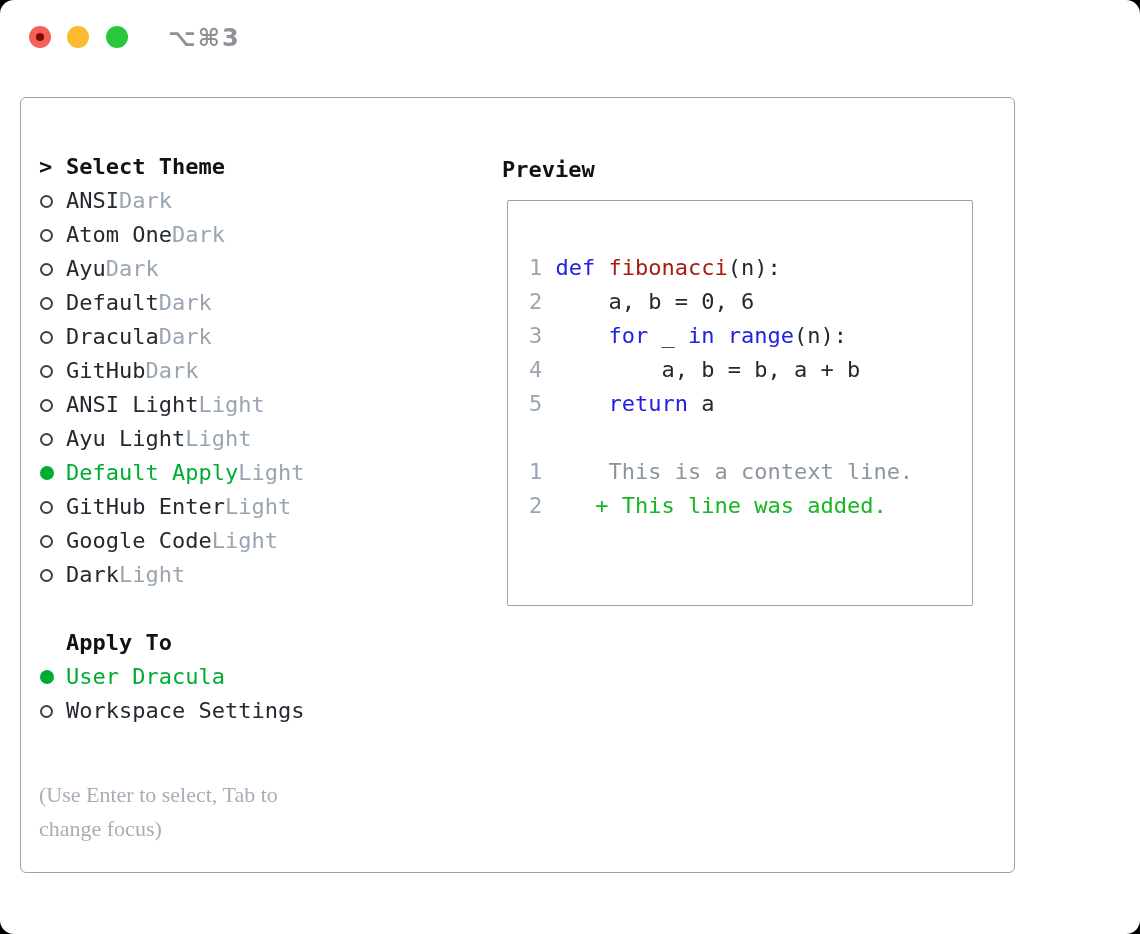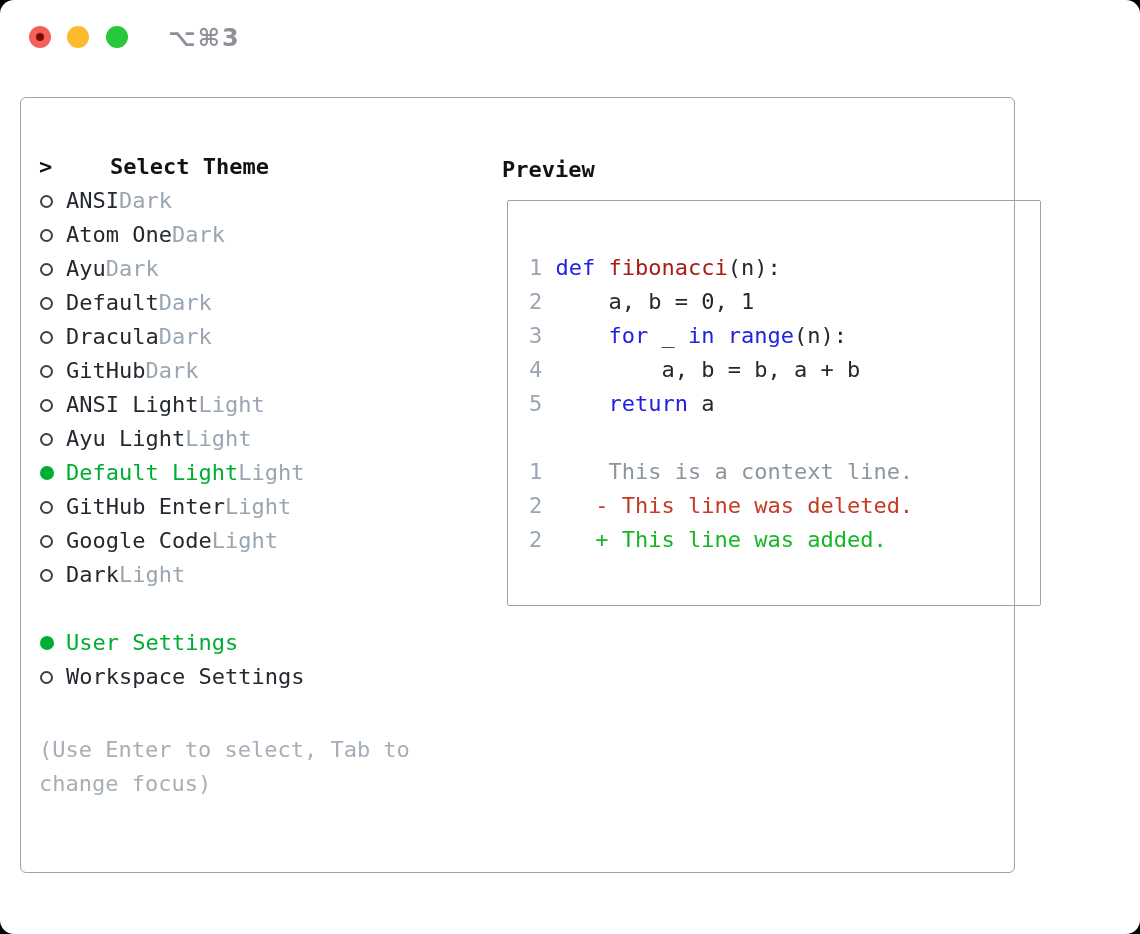--- a/index.html
+++ b/index.html
@@ -43,39 +43,39 @@
   
   .left{
     position:absolute;left:18px;top:52px;width:450px;
     font-size:22px;line-height:34px;color:var(--text);
   }
   .row{display:flex;align-items:center;height:34px;white-space:pre;}
   .marker{
     width:27px;flex:0 0 27px;display:flex;align-items:center;
   }
   .prompt{color:var(--heading);font-weight:700;}
-  .h{font-weight:700;color:var(--heading);margin-left:44px;}
+  .h{font-weight:700;color:var(--heading);}
   .radio{
     width:13px;height:13px;border-radius:50%;
     border:2px solid #3b4046;box-sizing:border-box;margin-left:1px;
   }
   .radio.sel{border:none;background:var(--selected-green);width:14px;height:14px;}
   .item-name{color:var(--text);}
   .item-name.sel{color:var(--selected-green);}
   .item-variant{color:var(--muted);}
   .spacer{height:34px;}
-  .hint{color:var(--hint);margin-top:5px;}
+  .hint{color:var(--hint);margin-top:16px;font-family:Liberation Serif, serif;}
   .hint div{height:34px;line-height:34px;white-space:pre;}
   
   .preview-title{
     position:absolute;left:481px;top:55px;font-size:22px;font-weight:700;
     color:var(--heading);line-height:34px;text-align:right;
   }
   .preview-box{
-    position:absolute;left:486px;top:102px;width:534px;height:406px;
+    position:absolute;left:486px;top:102px;width:466px;height:406px;
     border:1.5px solid var(--panel-border);border-radius:2px;box-sizing:border-box;
     padding:50px 0 0 21px;overflow:hidden;
   }
   .code-line{
     height:34px;line-height:34px;font-size:22px;white-space:pre;color:var(--text);
   }
   .lnum{color:var(--muted);}
   .tok-keyword{color:var(--keyword-blue);}
   .tok-function{color:var(--function-red);}
   .tok-context{color:var(--context-gray);text-align:right;}
@@ -106,50 +106,53 @@
 
       <div id="theme-list">
           <div class="row"><span class="marker"><span class="radio"></span></span><span class="item-name">ANSI</span> <span class="item-variant">Dark</span></div>
           <div class="row"><span class="marker"><span class="radio"></span></span><span class="item-name">Atom One</span> <span class="item-variant">Dark</span></div>
           <div class="row"><span class="marker"><span class="radio"></span></span><span class="item-name">Ayu</span> <span class="item-variant">Dark</span></div>
           <div class="row"><span class="marker"><span class="radio"></span></span><span class="item-name">Default</span> <span class="item-variant">Dark</span></div>
           <div class="row"><span class="marker"><span class="radio"></span></span><span class="item-name">Dracula</span> <span class="item-variant">Dark</span></div>
           <div class="row"><span class="marker"><span class="radio"></span></span><span class="item-name">GitHub</span> <span class="item-variant">Dark</span></div>
           <div class="row"><span class="marker"><span class="radio"></span></span><span class="item-name">ANSI Light</span> <span class="item-variant">Light</span></div>
           <div class="row"><span class="marker"><span class="radio"></span></span><span class="item-name">Ayu Light</span> <span class="item-variant">Light</span></div>
-          <div class="row"><span class="marker"><span class="radio sel"></span></span><span class="item-name sel">Default Light</span> <span class="item-variant">Light</span></div>
+          <div class="row"><span class="marker"><span class="radio sel"></span></span><span class="item-name sel">Default Apply</span> <span class="item-variant">Light</span></div>
           <div class="row"><span class="marker"><span class="radio"></span></span><span class="item-name">GitHub Enter</span> <span class="item-variant">Light</span></div>
           <div class="row"><span class="marker"><span class="radio"></span></span><span class="item-name">Google Code</span> <span class="item-variant">Light</span></div>
           <div class="row"><span class="marker"><span class="radio"></span></span><span class="item-name">Dark</span> <span class="item-variant">Light</span></div>
         </div>
 
       <div class="spacer"></div>
 
+      <div class="row">
+        <span class="marker"></span>
+        <span class="h">Apply To</span>
+      </div>
 
       <div id="apply-list">
-          <div class="row"><span class="marker"><span class="radio sel"></span></span><span class="item-name sel">User Settings</span></div>
+          <div class="row"><span class="marker"><span class="radio sel"></span></span><span class="item-name sel">User Dracula</span></div>
           <div class="row"><span class="marker"><span class="radio"></span></span><span class="item-name">Workspace Settings</span></div>
         </div>
 
       <div class="spacer"></div>
 
       <div class="hint" id="hint">
           <div>(Use Enter to select, Tab to</div>
           <div>change focus)</div>
         </div>
     </div>
 
     <div class="preview-title">Preview</div>
 
     <div class="preview-box" id="preview-box">
         <div class="code-line"><span class="lnum">1 </span><span class="tok-keyword">def</span><span> </span><span class="tok-function">fibonacci</span><span>(n):</span></div>
-        <div class="code-line"><span class="lnum">2 </span><span>    a, b = 0, 1</span></div>
+        <div class="code-line"><span class="lnum">2 </span><span>    a, b = 0, 6</span></div>
         <div class="code-line"><span class="lnum">3 </span><span>    </span><span class="tok-keyword">for</span><span> _ </span><span class="tok-keyword">in</span><span> </span><span class="tok-keyword">range</span><span>(n):</span></div>
         <div class="code-line"><span class="lnum">4 </span><span>        a, b = b, a + b</span></div>
         <div class="code-line"><span class="lnum">5 </span><span>    </span><span class="tok-keyword">return</span><span> a</span></div>
         <div class="code-line"><span class="lnum"> </span></div>
         <div class="code-line"><span class="lnum">1 </span><span class="tok-context">    This is a context line.</span></div>
-        <div class="code-line"><span class="lnum">2 </span><span class="tok-deleted">   - This line was deleted.</span></div>
         <div class="code-line"><span class="lnum">2 </span><span class="tok-added">   + This line was added.</span></div>
       </div>
 
   </div>
 </div>
 
 </body></html>

